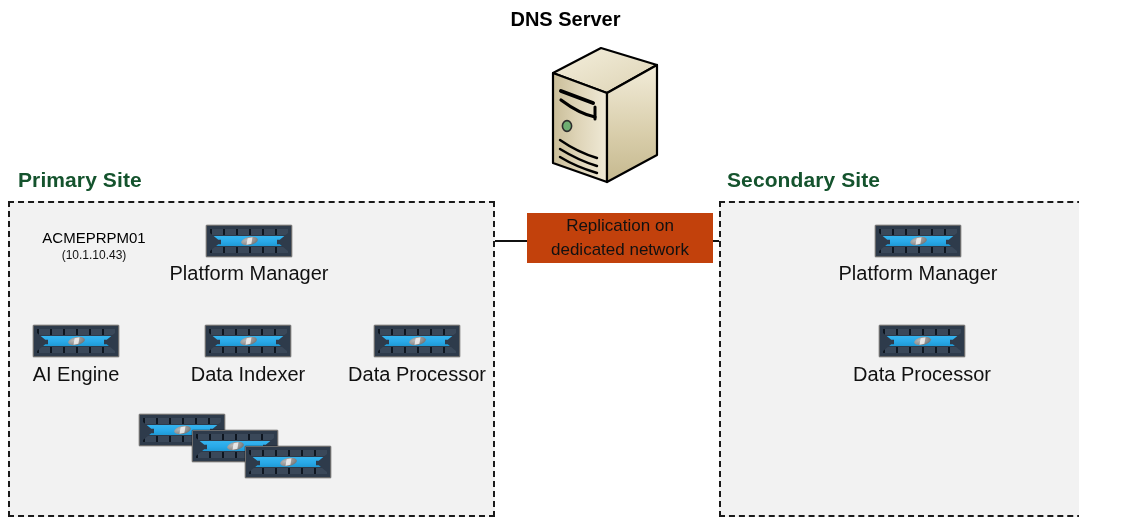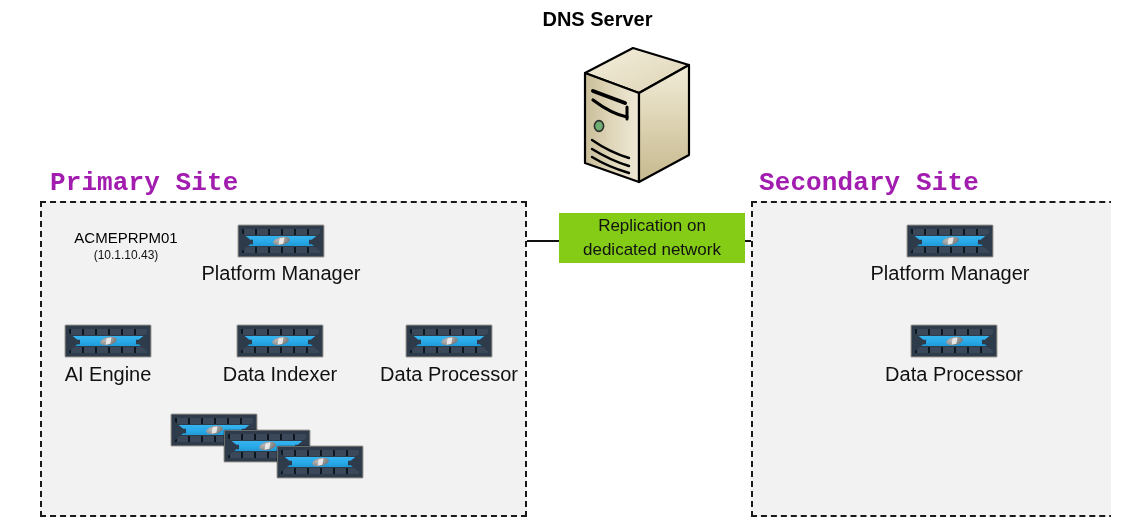--- a/index.html
+++ b/index.html
@@ -10,41 +10,39 @@
   body {
     font-family: "Liberation Sans", sans-serif;
     -webkit-font-smoothing: antialiased;
   }
   #canvas {
     position: relative;
     width: 1079px;
     height: 520px;
     background: #ffffff;
     overflow: hidden;
-    margin-left: 32px;
   }
 
   
   .site-box {
     position: absolute;
     background: #f2f2f2;
     border: 2px dashed #1a1a1a;
     box-sizing: border-box;
   }
   #primary-site-box  { left: 8px;   top: 201px; width: 487px; height: 316px; }
   #secondary-site-box{ left: 719px; top: 201px; width: 404px; height: 316px; }
 
   .site-title {
     position: absolute;
-    font-size: 26px;
+    font-size: 21px;
     font-weight: bold;
-    color: #a21caf;
+    color: #14532d;
     letter-spacing: 0.1px;
     white-space: nowrap;
-    font-family: Liberation Mono, monospace;
   }
   #primary-site-title   { left: 18px;  top: 168px; }
   #secondary-site-title { left: 727px; top: 168px; }
 
   
   .device {
     position: absolute;
     width: 86px;
     height: 32px;
   }
@@ -194,21 +192,21 @@
 
   #replication-label {
     position: absolute;
     left: 527px;
     top: 213px;
     width: 180px;
     text-align: center;
     font-size: 17px;
     color: #111111;
     line-height: 1.42;
-    background: #84cc16;
+    background: #c2410c;
     padding: 1px 3px;
   }
   #replication-label span { display: block; }
 </style>
 </head>
 <body>
 
 <div id="canvas">
 
   <div id="dns-title">DNS Server</div>

